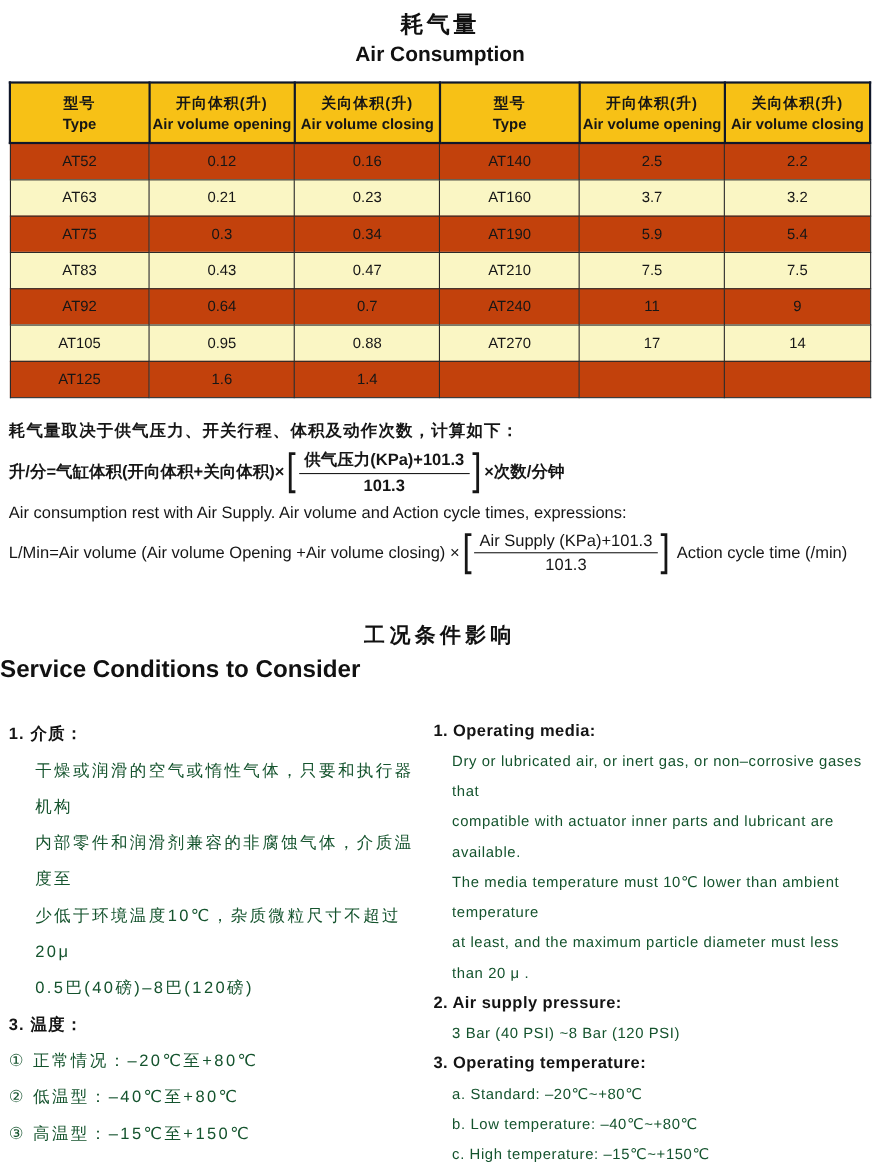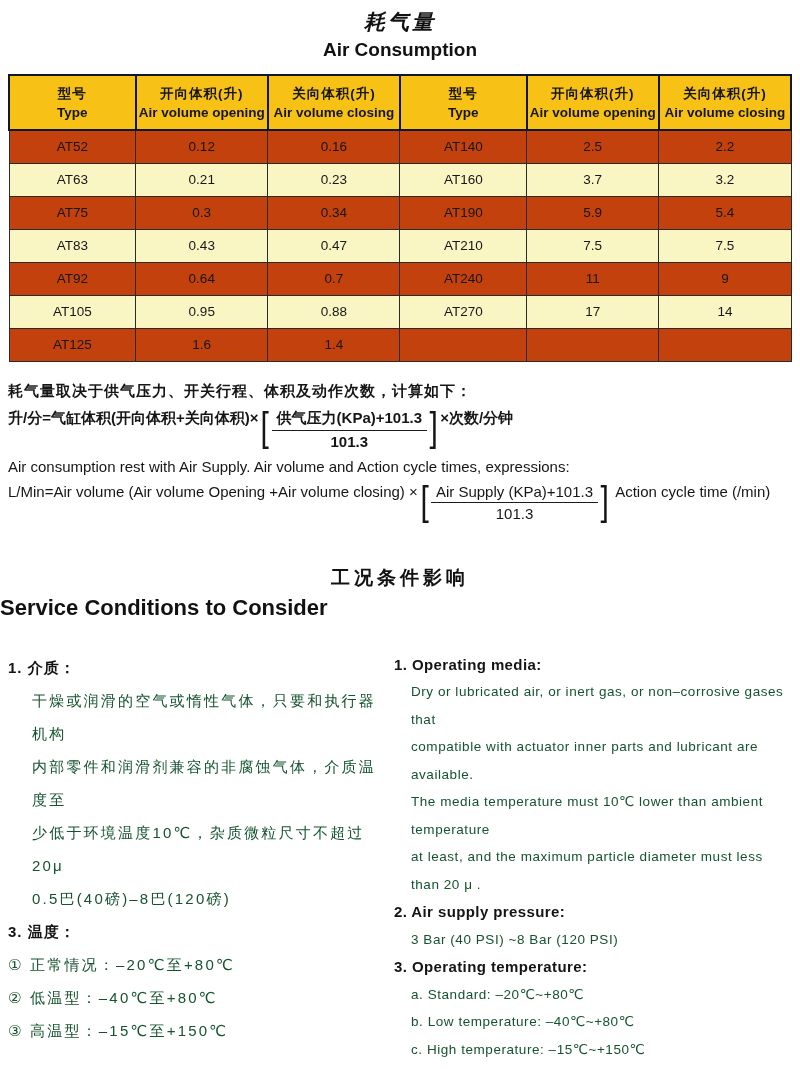--- a/index.html
+++ b/index.html
@@ -11,21 +11,21 @@
   }
   .page {
     width:800px; height:1069px;
     background:#fff;
     position:relative;
     overflow:hidden;
   }
   
   .title-zh {
     text-align:center; font-size:21px; font-weight:bold;
-    letter-spacing:3px; padding-top:8px; color:#111;font-style:italic;
+    letter-spacing:3px; padding-top:8px; color:#111;
   }
   .title-en {
     text-align:center; font-size:19px; font-weight:bold;
     color:#111; margin-top:3px;
   }
   
   table.air {
     width:784px; margin:13px 8px 0 8px;
     border-collapse:collapse;
     table-layout:fixed;
@@ -45,21 +45,21 @@
   table.air tbody td {
     height:33px; font-size:13.5px; color:#161616;
     background:#c2410c;
   }
   table.air tbody tr:nth-child(even) td { background:var(--alt-row-bg,#faf6c4); }
   
   .formula-block { margin:20px 8px 0 8px; }
   .f-intro-zh { font-size:15px; font-weight:600; letter-spacing:1px; color:#161616;font-family:Liberation Mono, monospace; }
   .f-intro-en { font-size:15px; color:#161616; margin-top:8px; }
   .formula {
-    display:flex; align-items:flex-start; font-size:15px;
+    display:flex; align-items:center; font-size:15px;
     margin-top:8px; color:#161616; white-space:nowrap;
   }
   .formula.zh { font-weight:600; }
   .bracket {
     font-size:40px; font-weight:300; line-height:1;
     padding:0 1px; transform:scaleX(.75);
     position:relative; top:-2px;
   }
   .frac { display:inline-flex; flex-direction:column; align-items:center; }
   .frac .num { padding:0 5px 2px 5px; border-bottom:1.6px solid #1c1c1c; }

